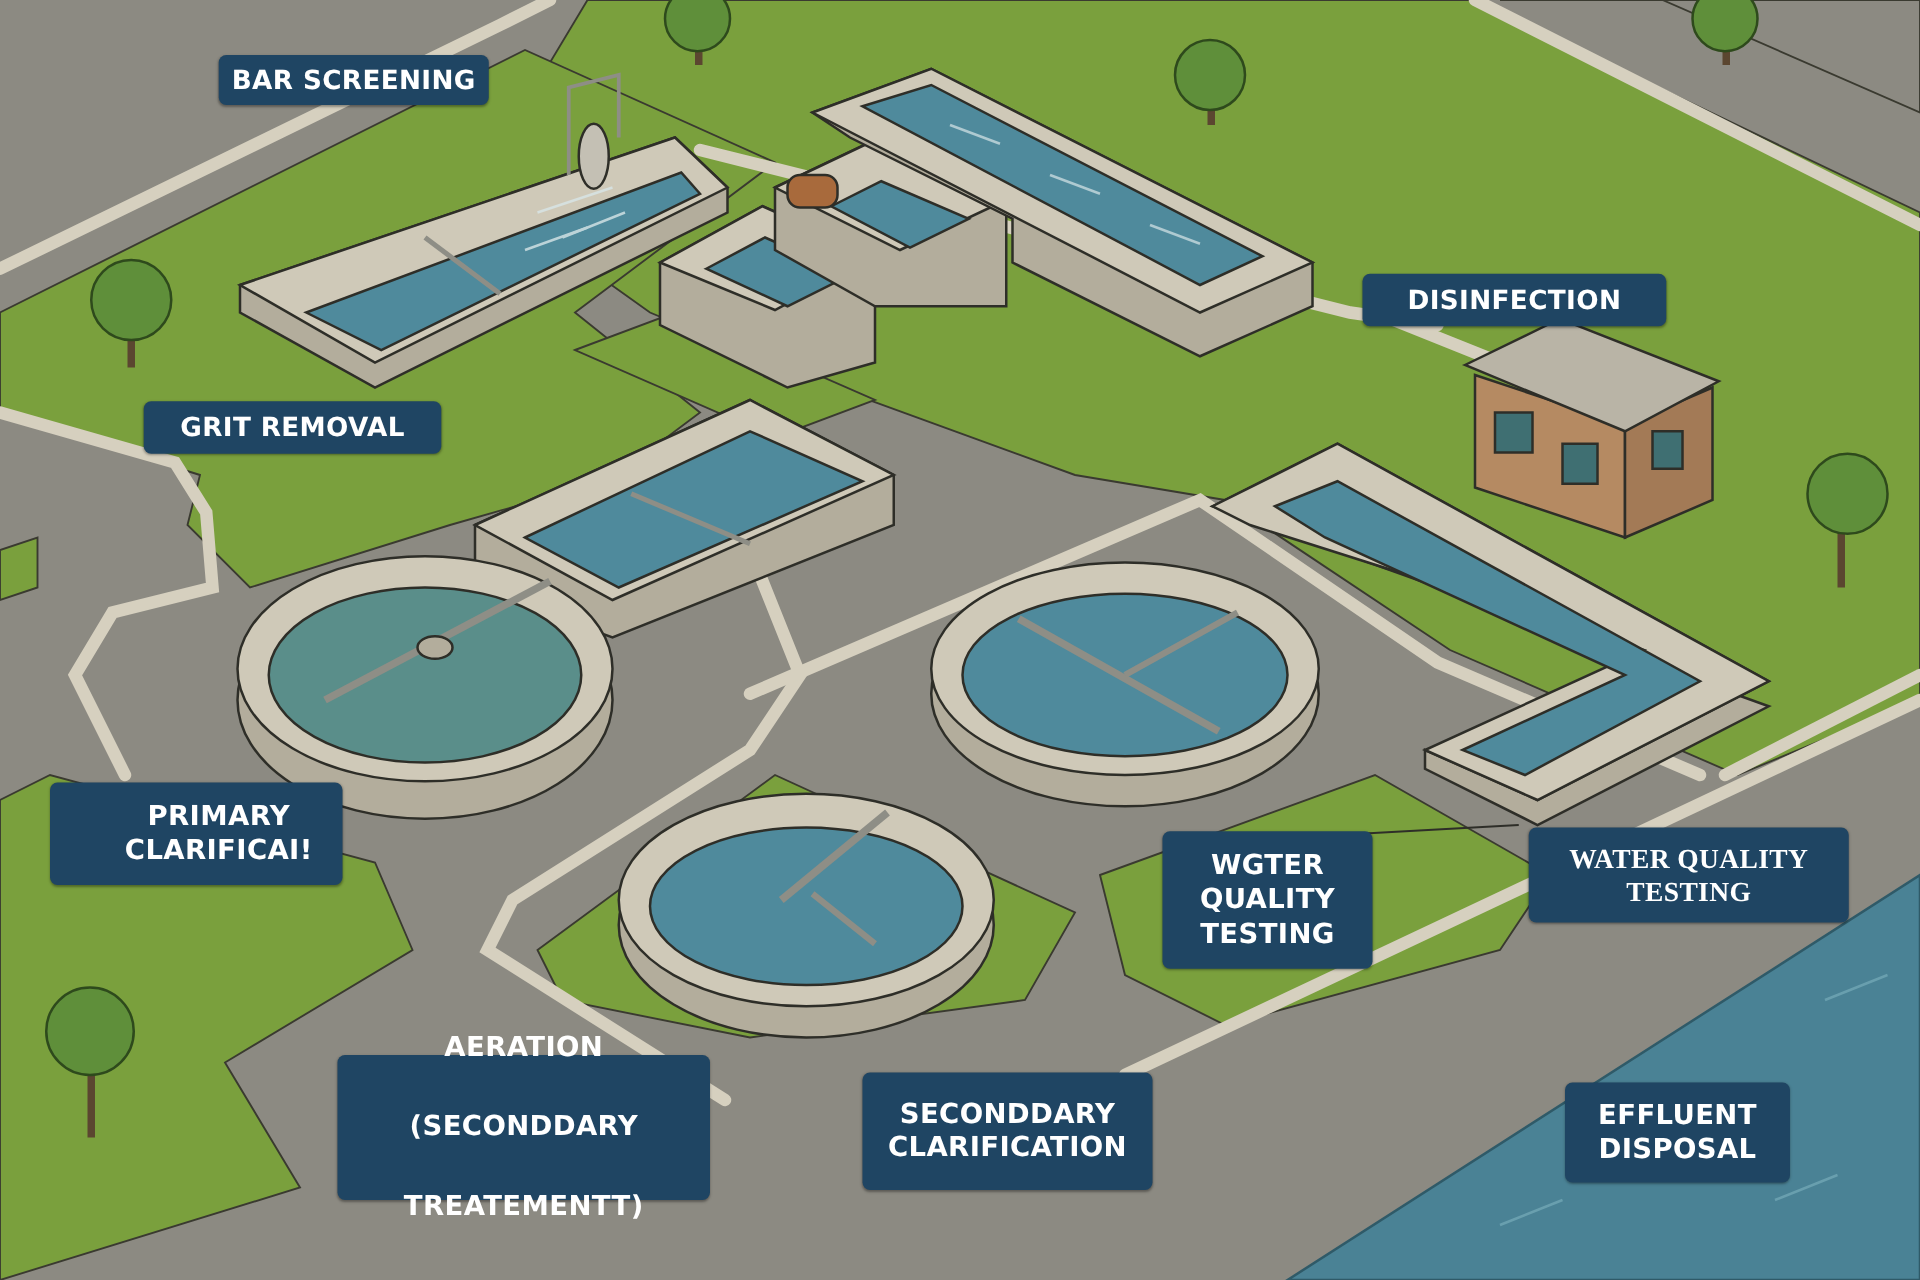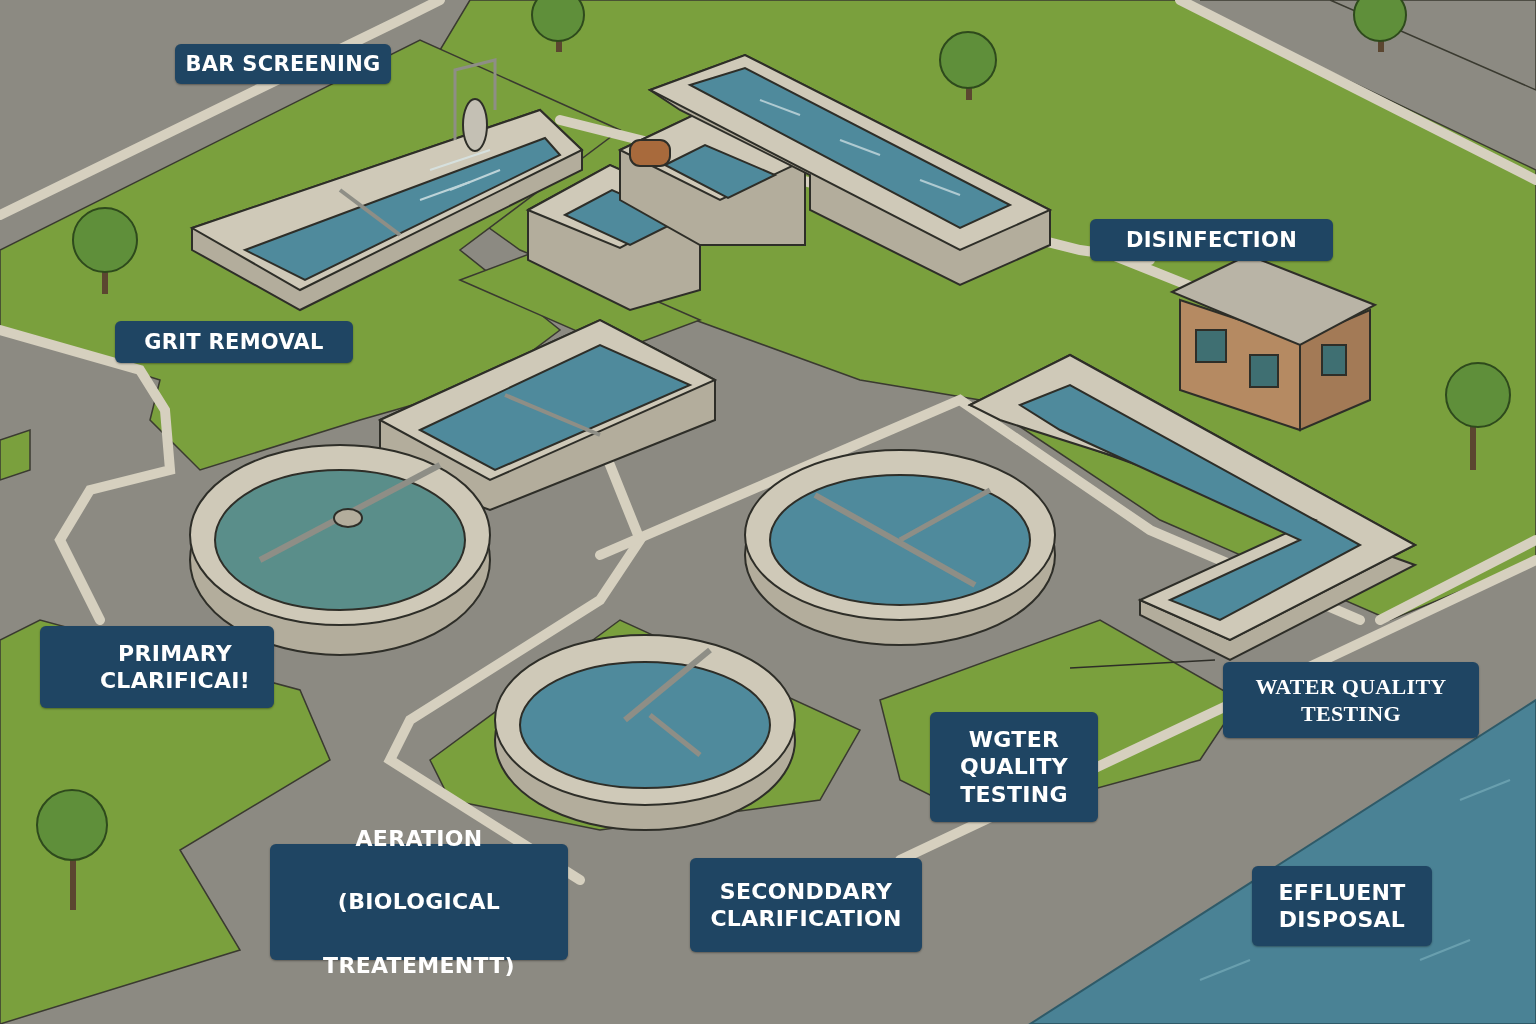--- a/index.html
+++ b/index.html
@@ -186,34 +186,34 @@
 
 <div class="label label-sm" style="left:1090px;top:193px;width:243px;height:42px;margin-top:26px;">
   <span>DISINFECTION</span>
 </div>
 
 <div class="label label-md" style="left:40px;top:626px;width:198px;height:82px;padding-left:36px;">
   <span>PRIMARY</span>
   <span>CLARIFICAI!</span>
 </div>
 
-<div class="label label-md" style="left:930px;top:665px;width:168px;height:110px;margin-top:47px;">
+<div class="label label-md" style="left:930px;top:665px;width:168px;height:110px;">
   <span>WGTER</span>
   <span>QUALITY</span>
   <span>TESTING</span>
 </div>
 
 <div class="label label-md" style="left:1223px;top:662px;width:256px;height:76px;font-family:Liberation Serif, serif;">
   <span>WATER QUALITY</span>
   <span>TESTING</span>
 </div>
 
 <div class="label label-md" style="left:270px;top:844px;width:298px;height:116px;gap:36px;">
   <span>AERATION</span>
-  <span>(BIOLOGICAL</span>
+  <span>(SECONDDARY</span>
   <span>TREATEMENTT)</span>
 </div>
 
 <div class="label label-md" style="left:690px;top:858px;width:232px;height:94px;">
   <span>SECONDDARY</span>
   <span>CLARIFICATION</span>
 </div>
 
 <div class="label label-md" style="left:1252px;top:866px;width:180px;height:80px;">
   <span>EFFLUENT</span>

